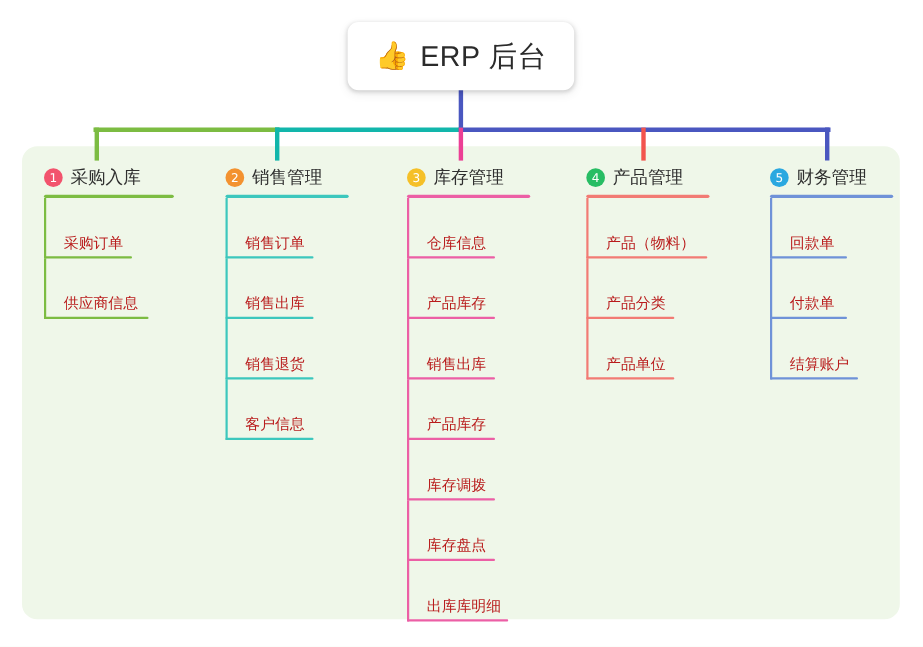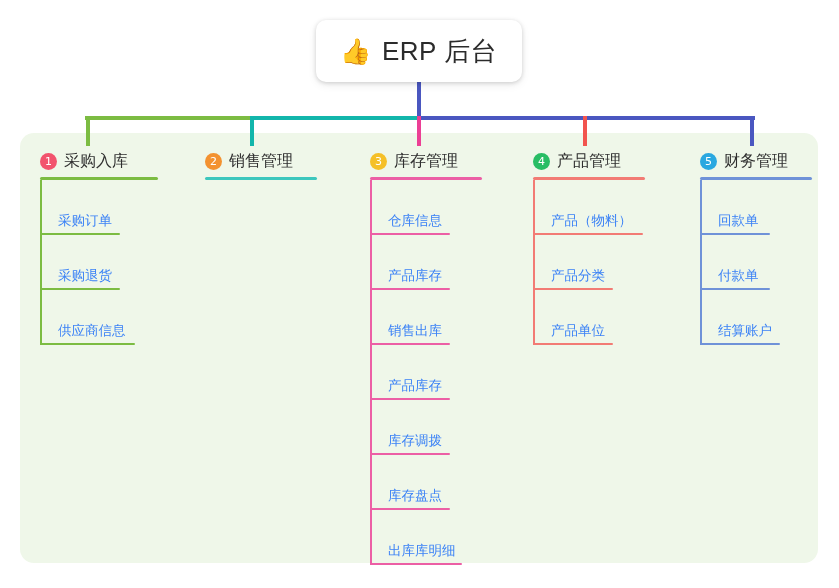--- a/index.html
+++ b/index.html
@@ -59,21 +59,21 @@
   .leaf{
     position:relative;
     height:55px;
     display:flex;align-items:flex-end;
     box-sizing:border-box;
   }
   .leaf .spine{
     position:absolute;left:0;top:0;bottom:0;width:2px;
   }
   .leaf .ltext{
-    font-size:13.5px;color:#3b82f6;
+    font-size:13.5px;color:#b91c1c;
     padding-left:18px;padding-bottom:5px;white-space:nowrap;
   }
   .leaf .underline{
     position:absolute;left:0;bottom:0;height:2px;border-radius:1px;
   }
 </style>
 </head>
 <body>
 
 <div id="canvas">
@@ -105,36 +105,53 @@
         </div>
         <div class="head-rule" style="background: rgb(124, 188, 66); width: 118px;"></div>
         <div class="leaves">
           <div class="leaf">
             <span class="spine" style="background: rgb(124, 188, 66);"></span>
             <span class="ltext">采购订单</span>
             <span class="underline" style="background: rgb(124, 188, 66); width: 80px;"></span>
           </div>
           <div class="leaf">
             <span class="spine" style="background: rgb(124, 188, 66);"></span>
-            <span class="ltext">采购退货</span>
-            <span class="underline" style="background: rgb(124, 188, 66); width: 80px;"></span>
-          </div>
-          <div class="leaf">
-            <span class="spine" style="background: rgb(124, 188, 66);"></span>
             <span class="ltext">供应商信息</span>
             <span class="underline" style="background: rgb(124, 188, 66); width: 95px;"></span>
           </div>
         </div>
       </div>
       <div class="branch" style="left: 205px; top: 150px;">
         <div class="branch-head">
           <span class="badge" style="background: rgb(243, 146, 48);">2</span>
           <span class="branch-title">销售管理</span>
         </div>
         <div class="head-rule" style="background: rgb(60, 199, 189); width: 112px;"></div>
+        <div class="leaves">
+          <div class="leaf">
+            <span class="spine" style="background: rgb(60, 199, 189);"></span>
+            <span class="ltext">销售订单</span>
+            <span class="underline" style="background: rgb(60, 199, 189); width: 80px;"></span>
+          </div>
+          <div class="leaf">
+            <span class="spine" style="background: rgb(60, 199, 189);"></span>
+            <span class="ltext">销售出库</span>
+            <span class="underline" style="background: rgb(60, 199, 189); width: 80px;"></span>
+          </div>
+          <div class="leaf">
+            <span class="spine" style="background: rgb(60, 199, 189);"></span>
+            <span class="ltext">销售退货</span>
+            <span class="underline" style="background: rgb(60, 199, 189); width: 80px;"></span>
+          </div>
+          <div class="leaf">
+            <span class="spine" style="background: rgb(60, 199, 189);"></span>
+            <span class="ltext">客户信息</span>
+            <span class="underline" style="background: rgb(60, 199, 189); width: 80px;"></span>
+          </div>
+        </div>
       </div>
       <div class="branch" style="left: 370px; top: 150px;">
         <div class="branch-head">
           <span class="badge" style="background: rgb(245, 192, 40);">3</span>
           <span class="branch-title">库存管理</span>
         </div>
         <div class="head-rule" style="background: rgb(236, 95, 165); width: 112px;"></div>
         <div class="leaves">
           <div class="leaf">
             <span class="spine" style="background: rgb(236, 95, 165);"></span>

